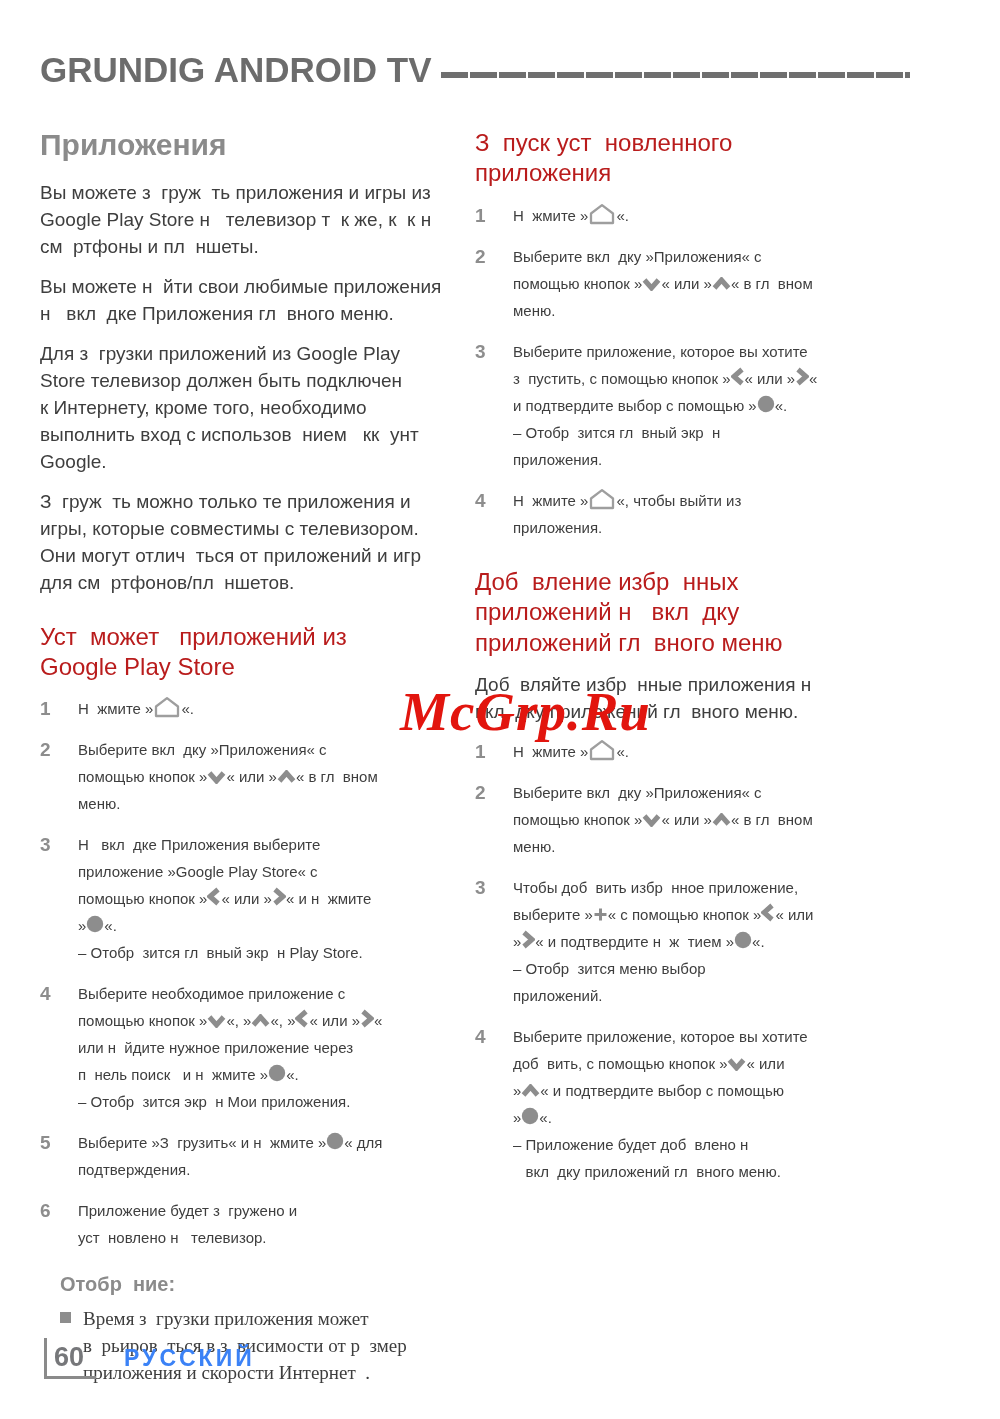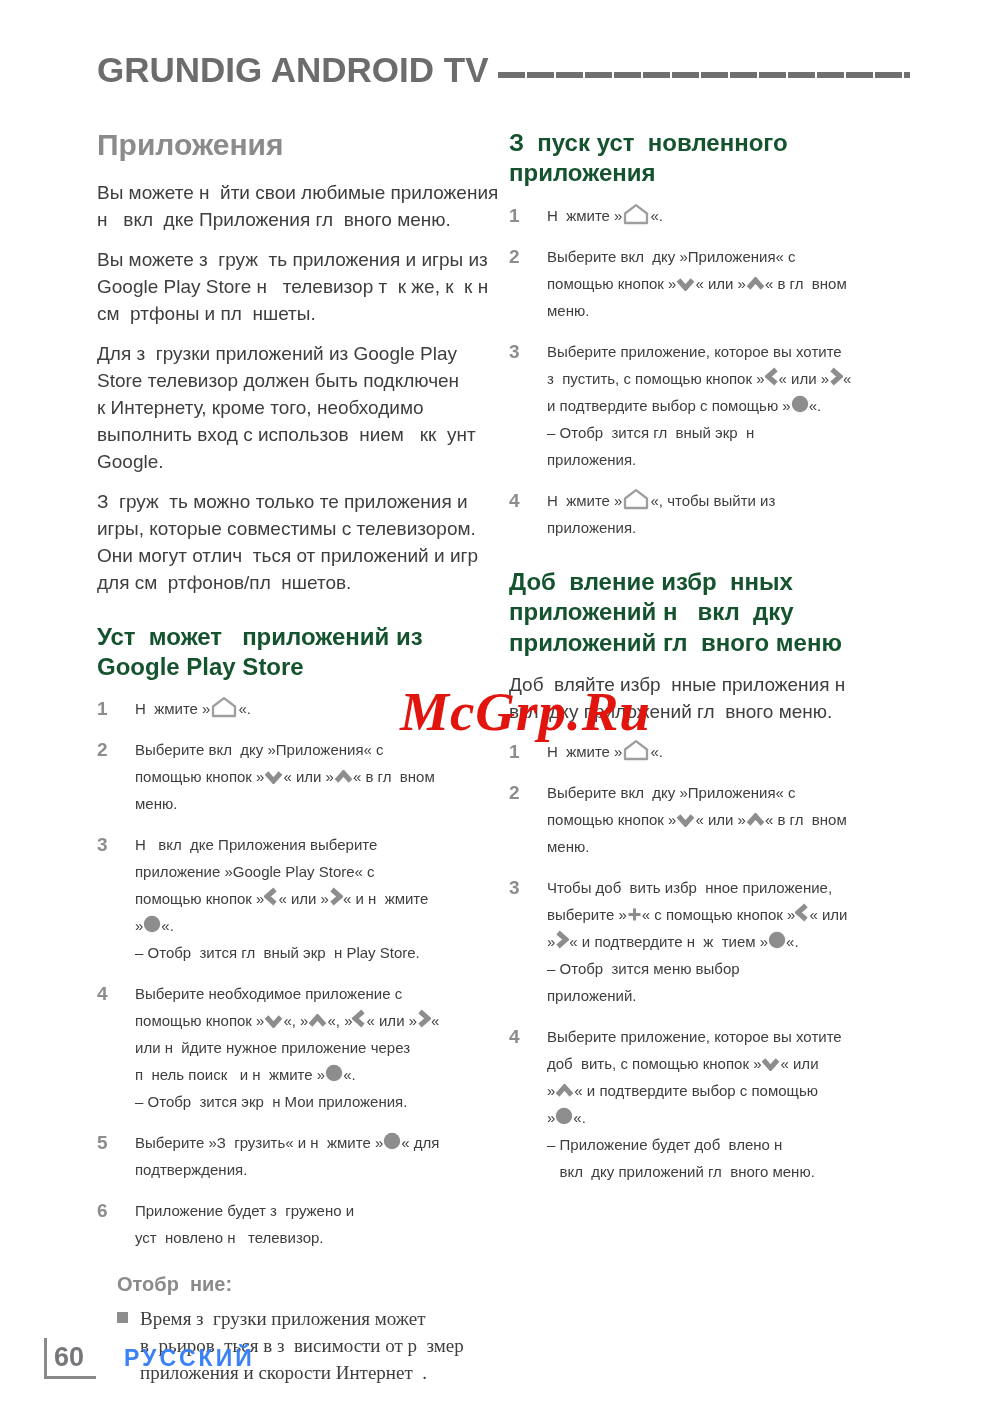--- a/index.html
+++ b/index.html
@@ -5,46 +5,46 @@
   * { box-sizing: border-box; }
   html, body { margin: 0; padding: 0; }
   body {
     width: 1000px; height: 1419px;
     background: #ffffff;
     font-family: "Liberation Sans", sans-serif;
     color: #3e3e3e;
     position: relative;
     overflow: hidden;
   }
-  .page { padding: 50px 64px 0 97px; position: relative; }
+  .page { padding: 50px 64px 0 40px; position: relative; }
 
   
   .header { display: flex; align-items: center; }
   .header h1 {
     margin: 0; font-size: 35px; font-weight: 800;
     color: #6c6c6c; letter-spacing: 0px; white-space: pre; flex: none;
   }
   .header .rule {
     flex: 1; height: 6px; margin: 10px 26px 0 10px;
     background: repeating-linear-gradient(90deg, #6f6f6f 0 27px, #ffffff 27px 29px);
   }
 
   
-  .columns { display: flex; margin-top: 38px; }
+  .columns { display: flex; gap: 23px; margin-top: 38px; }
   .col { }
   .col-left  { width: 412px; flex: none; }
   .col-right { width: 418px; flex: none; }
   .col > :first-child { margin-top: 0; }
 
   h2.big-title {
     font-size: 30px; font-weight: bold; color: #8b8b8b;
     margin: 0 0 16px 0; white-space: pre; line-height: 1.15;
   }
   h3.sec-title {
-    font-size: 24px; font-weight: bold; color: #14532d;
+    font-size: 24px; font-weight: normal; color: #b91c1c;
     margin: 26px 0 13px 0; white-space: pre; line-height: 1.27;
   }
   .para {
     font-size: 19px; line-height: 27px; margin: 0 0 13px 0;
     white-space: pre; color: #3e3e3e;
   }
 
   
   .steps { margin: 0 0 4px 0; }
   .step { display: flex; margin: 0 0 14px 0; }
@@ -103,25 +103,25 @@
 
   <div class="header">
     <h1>GRUNDIG ANDROID TV</h1>
     <div class="rule"></div>
   </div>
 
   <div class="columns">
 
     <div class="col col-left">
       <h2 class="big-title">Приложения</h2>
-      <p class="para">Вы можете н  йти свои любимые приложения
-н   вкл  дке Приложения гл  вного меню.</p>
       <p class="para">Вы можете з  груж  ть приложения и игры из
 Google Play Store н   телевизор т  к же, к  к н 
 см  ртфоны и пл  ншеты.</p>
+      <p class="para">Вы можете н  йти свои любимые приложения
+н   вкл  дке Приложения гл  вного меню.</p>
       <p class="para">Для з  грузки приложений из Google Play
 Store телевизор должен быть подключен
 к Интернету, кроме того, необходимо
 выполнить вход с использов  нием   кк  унт 
 Google.</p>
       <p class="para">З  груж  ть можно только те приложения и
 игры, которые совместимы с телевизором.
 Они могут отлич  ться от приложений и игр
 для см  ртфонов/пл  ншетов.</p>
 

